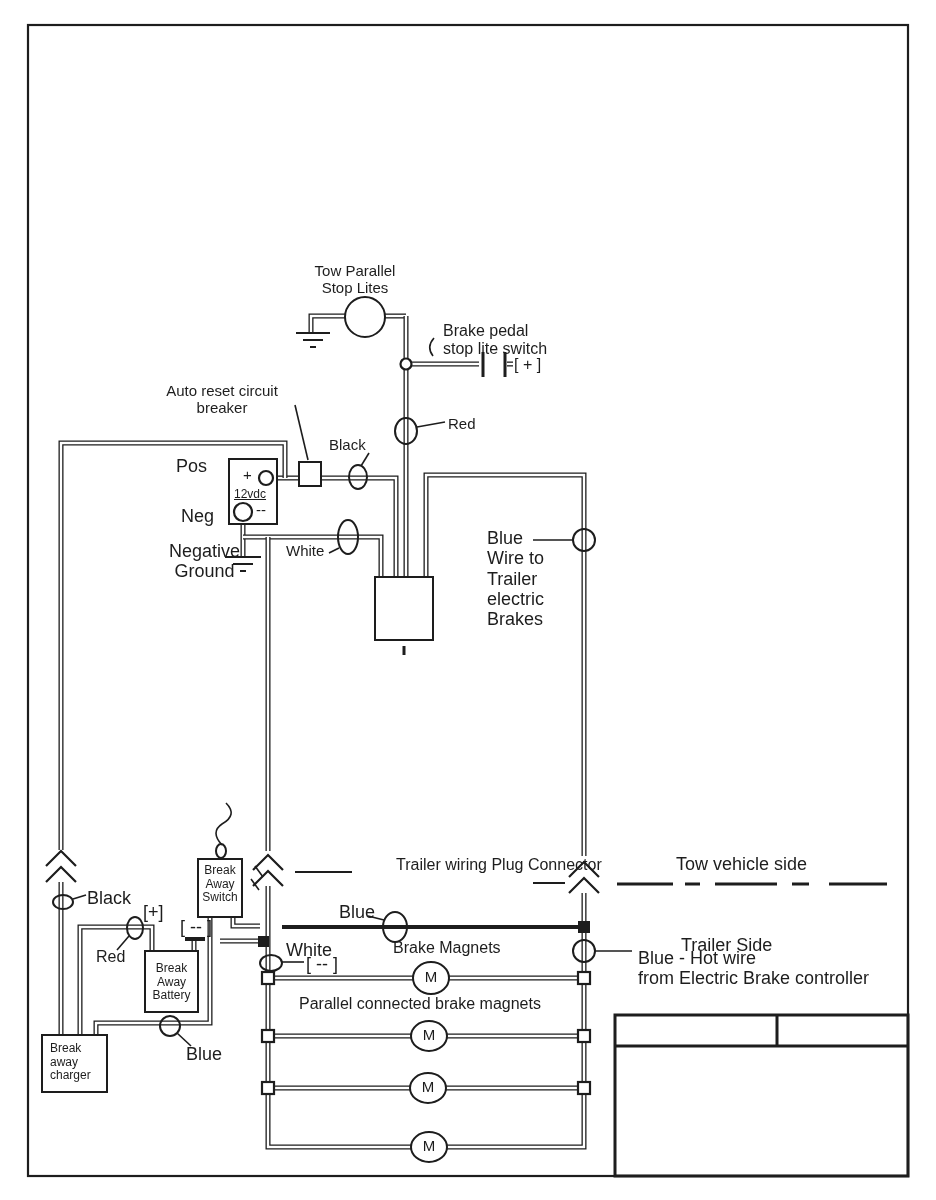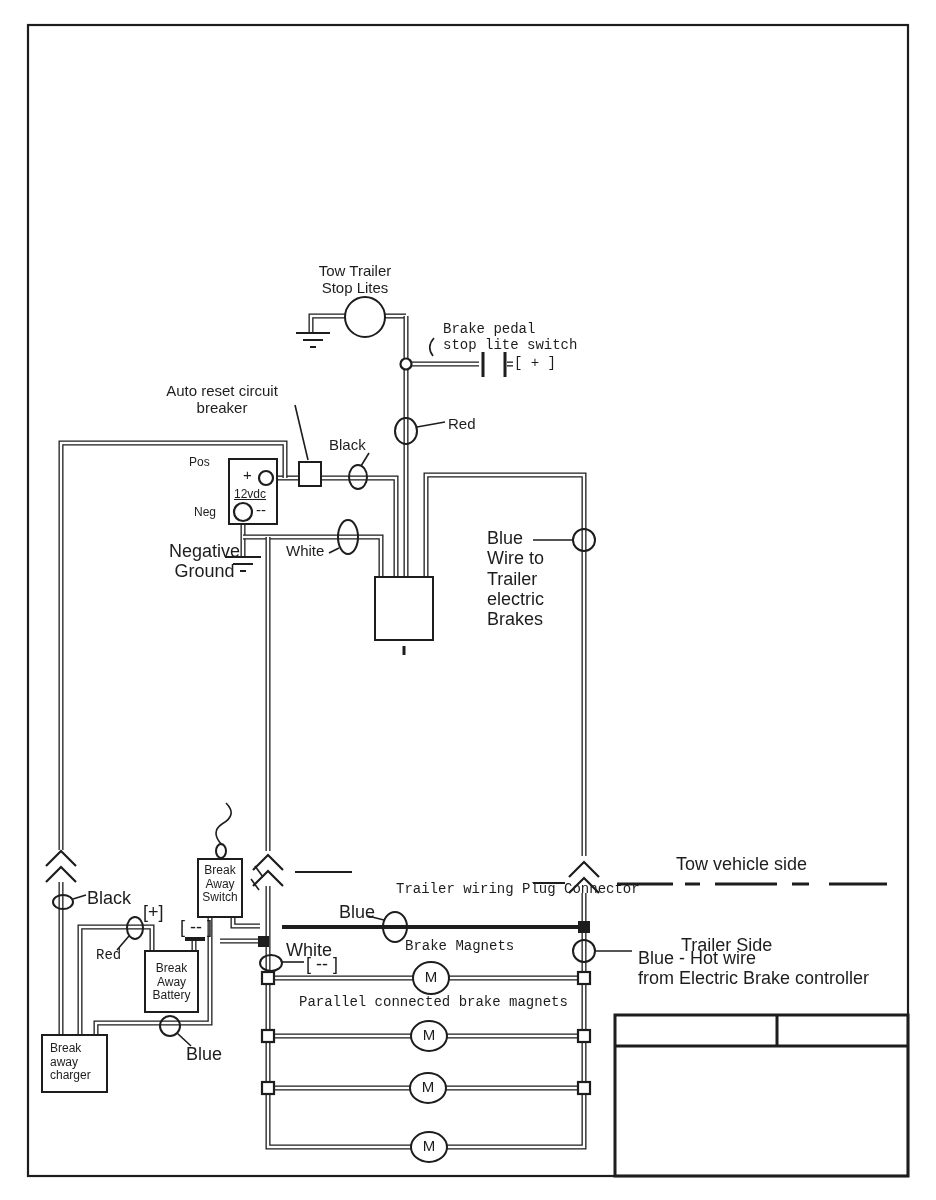--- a/index.html
+++ b/index.html
@@ -10,21 +10,21 @@
   .w{stroke:var(--ink);stroke-width:5;fill:none;}
   .wi{stroke:var(--bg);stroke-width:2.4;fill:none;}
   .ln{stroke:var(--ink);fill:none;}
   .thin{stroke-width:1.6;} .mid{stroke-width:2.2;} .thick{stroke-width:3;} .bar{stroke-width:4;}
   .box{fill:var(--bg);stroke:var(--ink);stroke-width:2;}
   .marker{fill:none;stroke:var(--ink);stroke-width:2;}
   .node{fill:var(--bg);stroke:var(--ink);stroke-width:2.2;}
   .solidnode{fill:var(--ink);stroke:none;}
   .lbl{position:absolute;white-space:pre-line;line-height:1.13;color:var(--ink);}
   .c{text-align:center;}
-  .f16{font-size:12px;margin-left:13px;} .f15{font-size:15px;} .f14{font-size:14px;font-family:Liberation Mono, monospace;} .f13{font-size:18px;} .f12{font-size:12px;}
+  .f16{font-size:18px;} .f15{font-size:15px;} .f14{font-size:16px;} .f13{font-size:18px;} .f12{font-size:12px;}
 </style>
 </head>
 <body>
 
 <div id="page">
 
   <svg id="art" width="936" height="1200" viewBox="0 0 936 1200">
 
     <rect x="28" y="25" width="880" height="1151" class="ln mid" fill="none"></rect>
 
@@ -139,21 +139,21 @@
     <path class="ln thin" d="M129,936 L117,950"></path>
     <path class="ln thin" d="M177,1033 L191,1046"></path>
     <path class="ln thin" d="M368,916 L384,920"></path>
     <path class="ln thin" d="M282,962 H304"></path>
     <path class="ln thin" d="M595,951 H632"></path>
 
     <rect x="615" y="1015" width="293" height="161" class="ln thick" fill="none"></rect>
     <path class="ln thick" d="M615,1046 H908 M777,1015 V1046"></path>
   </svg>
 
-  <div class="lbl f15 c" style="left:300px;top:263px;width:110px;">Tow Trailer
+  <div class="lbl f15 c" style="left:300px;top:263px;width:110px;">Tow Parallel
 Stop Lites</div>
   <div class="lbl f14" style="left:443px;top:322px;">Brake pedal
 stop lite switch</div>
   <div class="lbl f14" style="left:514px;top:356px;">[ + ]</div>
   <div class="lbl f15" style="left:448px;top:416px;">Red</div>
   <div class="lbl f15 c" style="left:148px;top:383px;width:148px;">Auto reset circuit
 breaker</div>
   <div class="lbl f15" style="left:329px;top:437px;">Black</div>
   <div class="lbl f16" style="left:176px;top:456px;">Pos</div>
   <div class="lbl f16" style="left:181px;top:506px;">Neg</div>
@@ -161,41 +161,41 @@
   <div class="lbl f12" style="left:234px;top:488px;text-decoration:underline;">12vdc</div>
   <div class="lbl f15" style="left:256px;top:502px;">--</div>
   <div class="lbl f13" style="left:169px;top:541px;text-align:center;">Negative
 Ground</div>
   <div class="lbl f15" style="left:286px;top:543px;">White</div>
   <div class="lbl f13" style="left:487px;top:528px;">Blue
 Wire to
 Trailer
 electric
 Brakes</div>
-  <div class="lbl f14" style="left:396px;top:856px;margin-top:26px;">Trailer wiring Plug Connector</div>
+  <div class="lbl f14" style="left:396px;top:856px;">Trailer wiring Plug Connector</div>
   <div class="lbl f13" style="left:676px;top:854px;">Tow vehicle side</div>
   <div class="lbl f13" style="left:681px;top:897px;margin-top:38px;">Trailer Side</div>
   <div class="lbl f13" style="left:87px;top:888px;">Black</div>
   <div class="lbl f13" style="left:143px;top:902px;">[+]</div>
   <div class="lbl f13" style="left:180px;top:917px;">[ -- ]</div>
   <div class="lbl f14" style="left:96px;top:948px;">Red</div>
   <div class="lbl f12 c" style="left:198px;top:864px;width:44px;">Break
 Away
 Switch</div>
   <div class="lbl f12 c" style="left:145px;top:962px;width:53px;">Break
 Away
 Battery</div>
   <div class="lbl f12" style="left:50px;top:1042px;">Break
 away
 charger</div>
   <div class="lbl f13" style="left:186px;top:1044px;">Blue</div>
   <div class="lbl f13" style="left:339px;top:902px;">Blue</div>
   <div class="lbl f13" style="left:286px;top:940px;">White</div>
   <div class="lbl f13" style="left:306px;top:954px;">[ -- ]</div>
-  <div class="lbl f14" style="left:393px;top:939px;margin-left:12px;">Brake Magnets</div>
+  <div class="lbl f14" style="left:393px;top:939px;">Brake Magnets</div>
   <div class="lbl f14" style="left:299px;top:995px;">Parallel connected brake magnets</div>
   <div class="lbl f13" style="left:638px;top:940px;margin-top:8px;">Blue - Hot wire
 from Electric Brake controller</div>
   <div class="lbl f15 c" style="left:416px;top:969px;width:30px;">M</div>
   <div class="lbl f15 c" style="left:414px;top:1027px;width:30px;">M</div>
   <div class="lbl f15 c" style="left:413px;top:1079px;width:30px;">M</div>
   <div class="lbl f15 c" style="left:414px;top:1138px;width:30px;">M</div>
 </div>
 
 </body></html>

